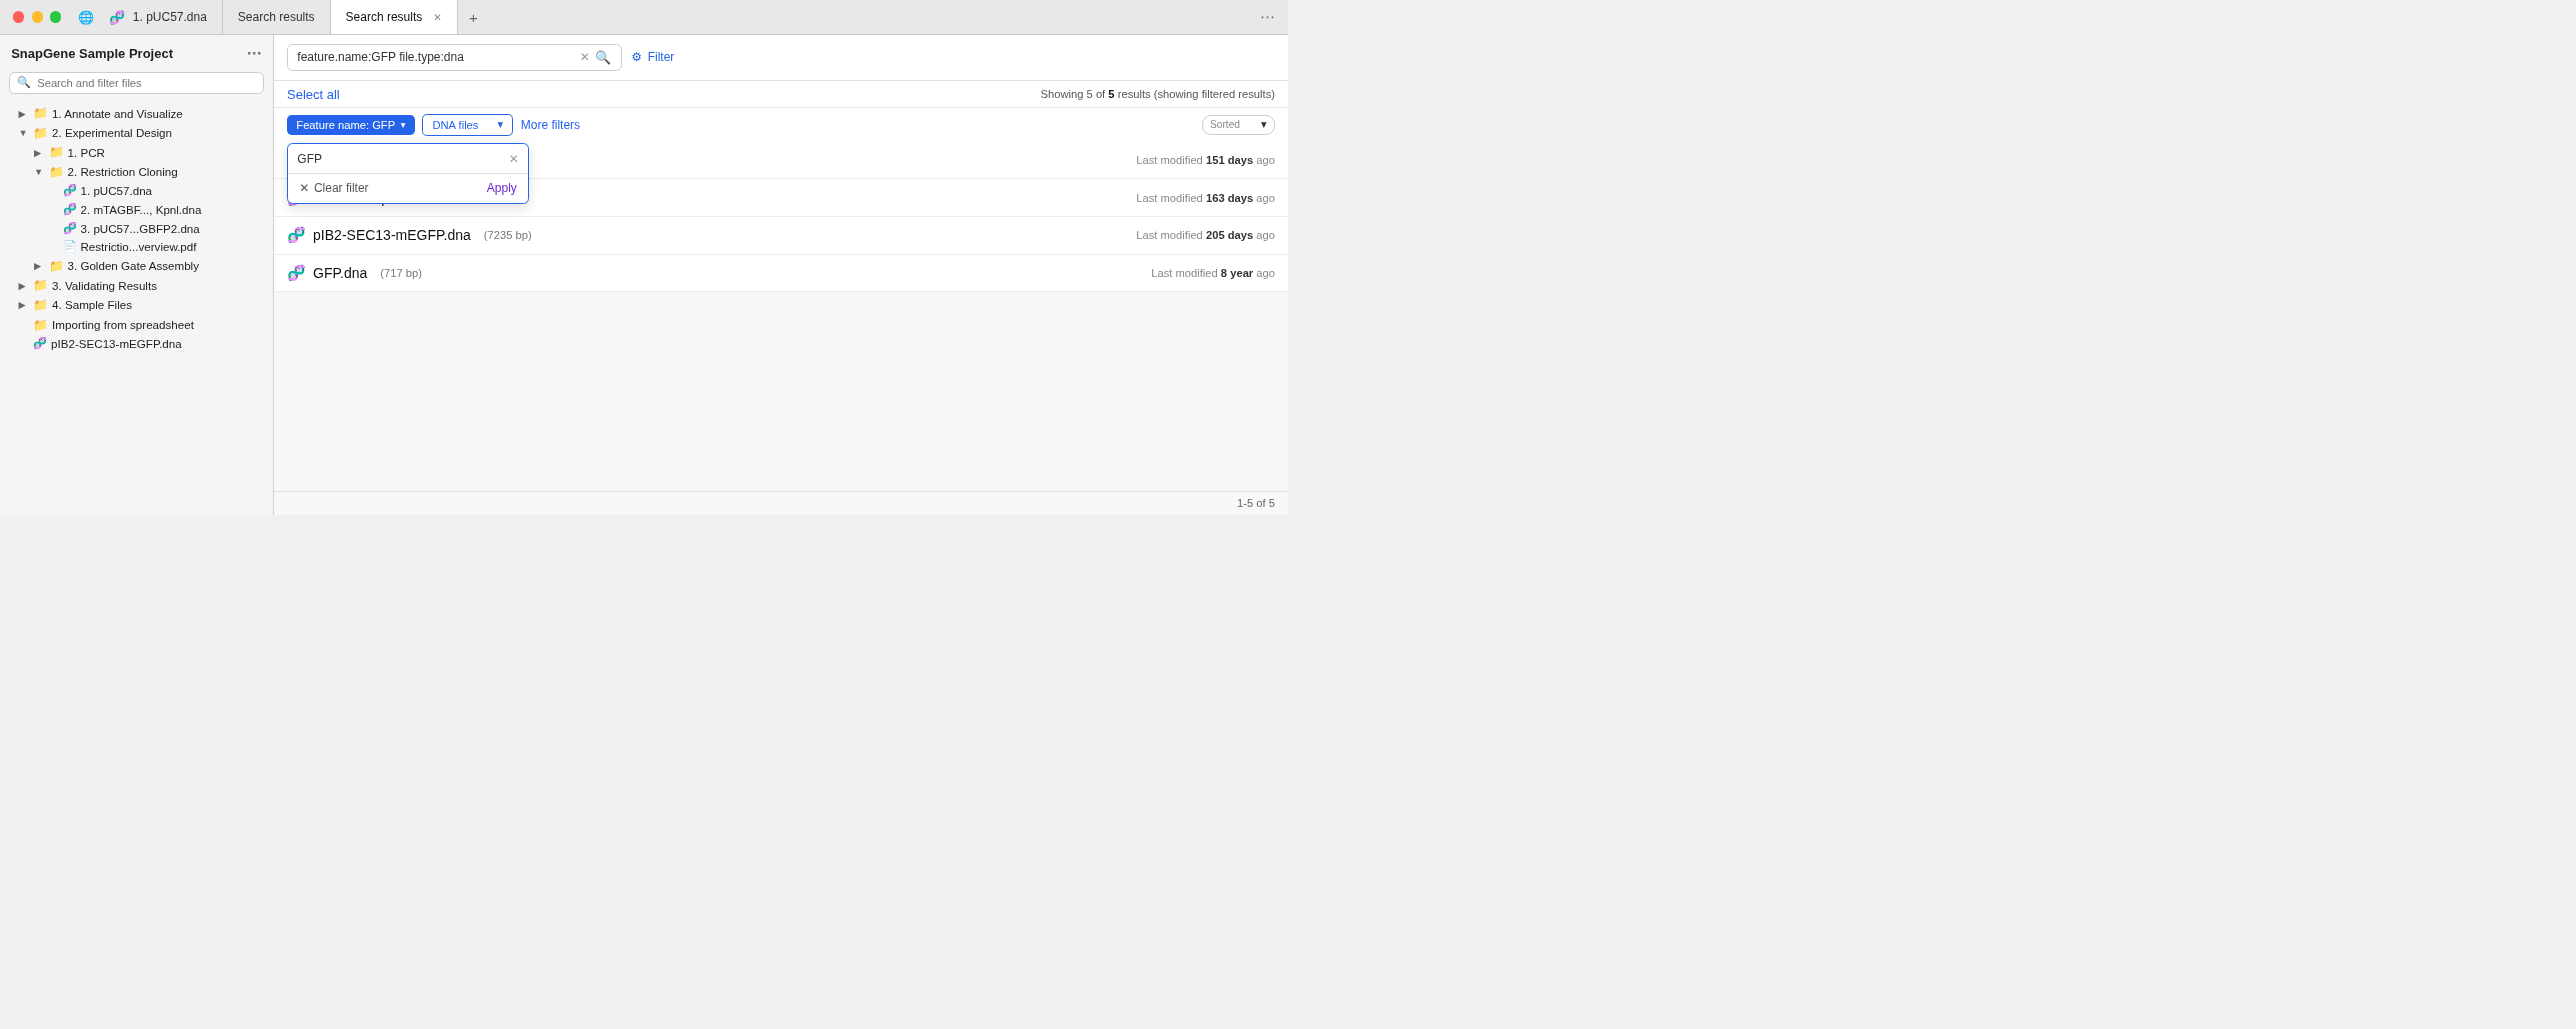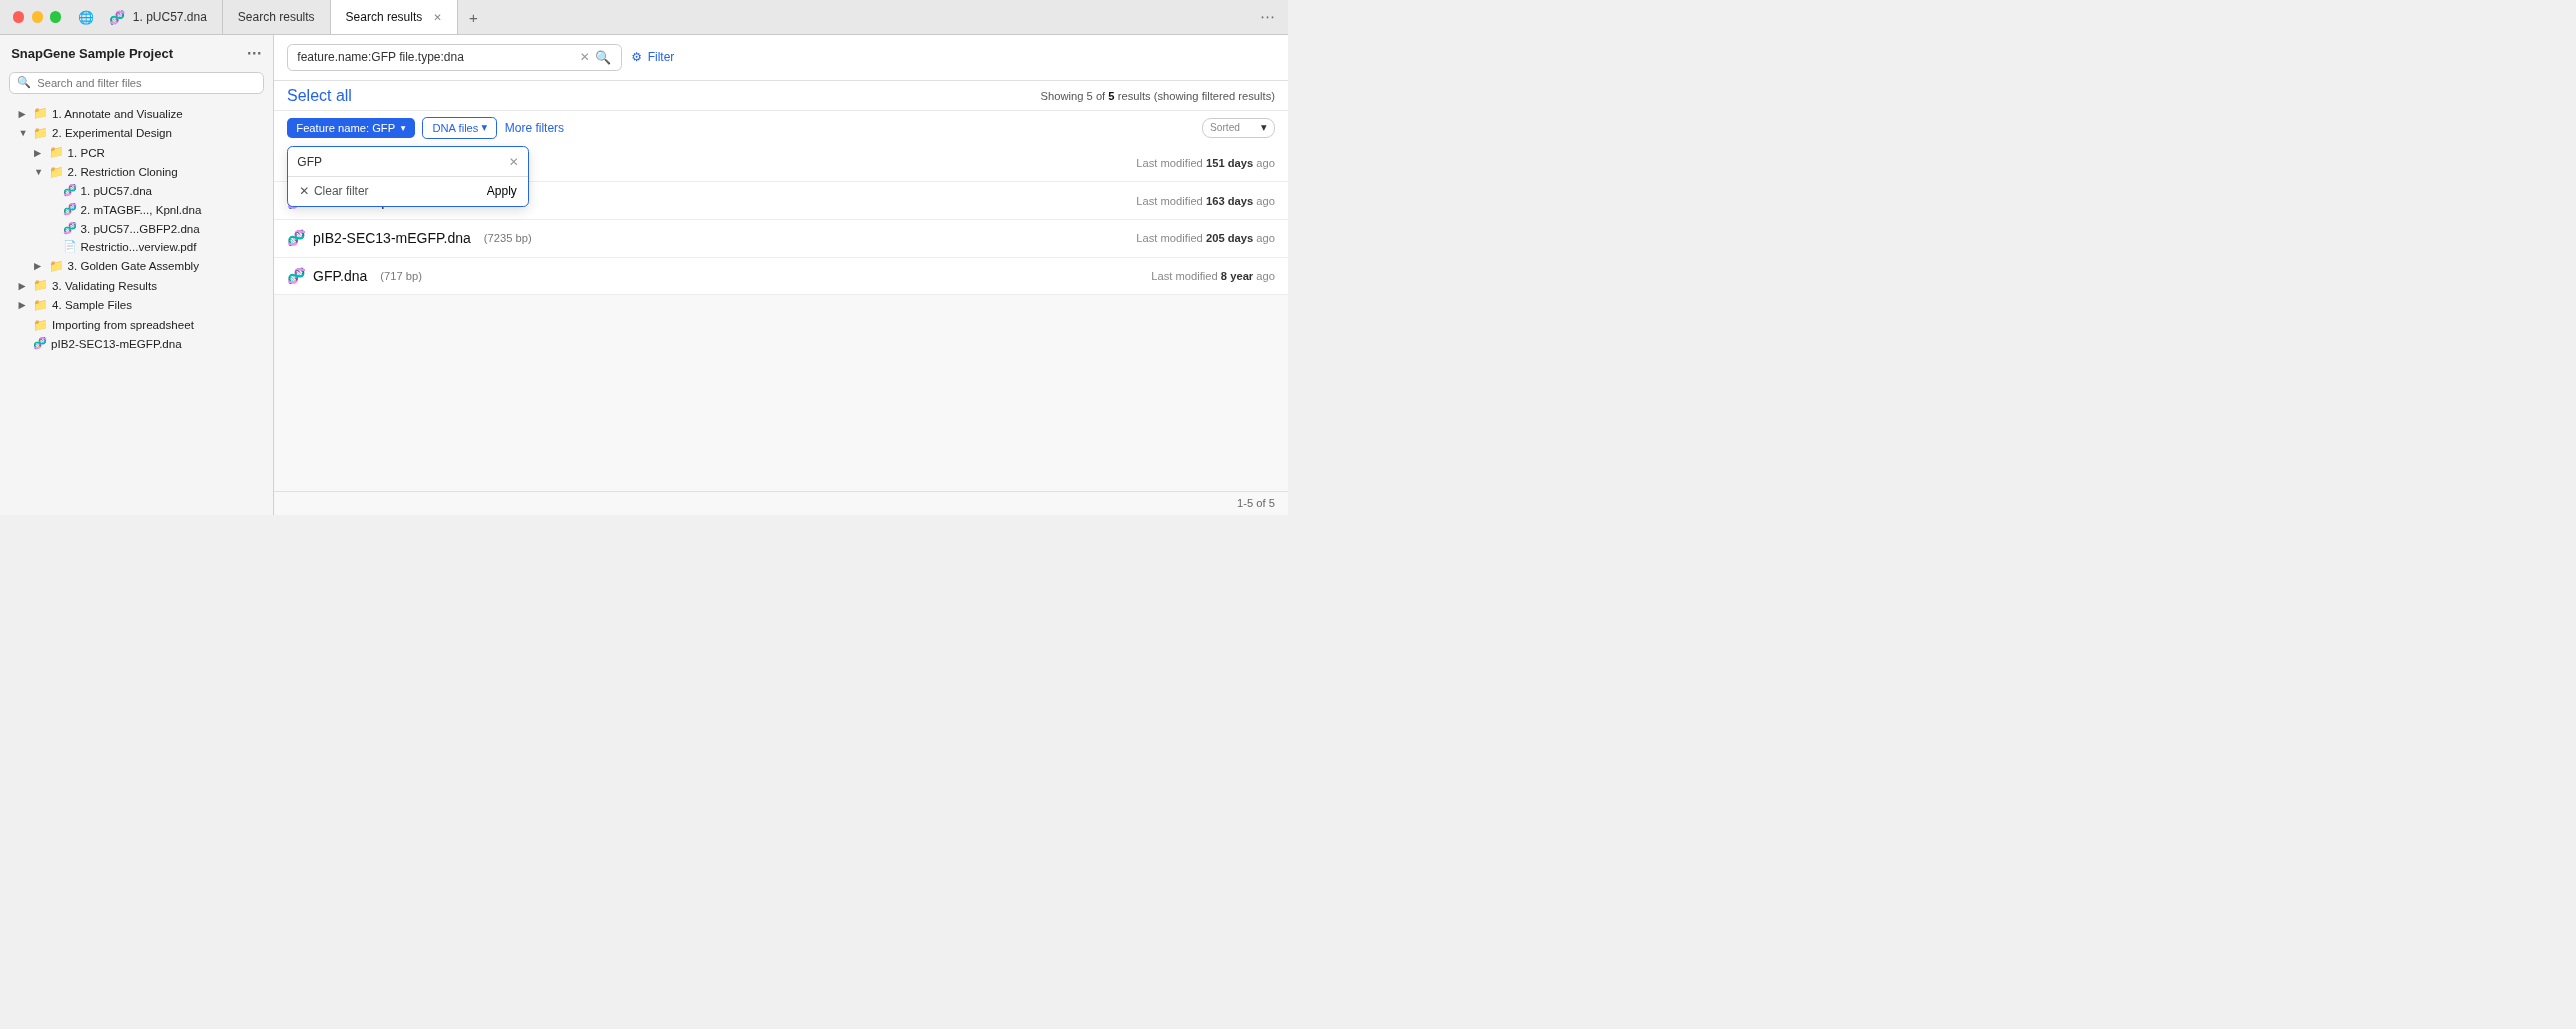--- a/index.html
+++ b/index.html
@@ -206,21 +206,21 @@
     .toolbar {
       display: flex;
       align-items: center;
       padding: 5.6px 13px;
       gap: 9.3px;
       border-bottom: 0.9px solid #e8e8e8;
     }
     .select-all-btn {
       color: #2563eb;
       cursor: pointer;
-      font-size: 16px;
+      font-size: 13px;
       font-weight: 500;
     }
     .result-count {
       margin-left: auto;
       color: #555;
       font-size: 11.2px;
     }
     .result-count strong { color: #111; }
 
     
@@ -247,21 +247,21 @@
     .filter-pill-outline {
       display: flex;
       align-items: center;
       background: white;
       border: 1.4px solid #2563eb;
       color: #2563eb;
       border-radius: 4.7px;
       padding: 3.7px 9.3px;
       font-size: 11.2px;
       font-weight: 500;
-      gap: 3px;
+      gap: 19px;
       cursor: pointer;
     }
     .more-filters {
       color: #2563eb;
       font-size: 12px;
       cursor: pointer;
     }
 
     
     .filter-dropdown {
@@ -303,21 +303,21 @@
     }
     .filter-clear-btn {
       display: flex;
       align-items: center;
       gap: 4.7px;
       color: #555;
       cursor: pointer;
       font-size: 12px;
     }
     .filter-apply-btn {
-      color: #000000;
+      color: #6d28d9;
       font-size: 12px;
       font-weight: 500;
       cursor: pointer;
     }
 
     
     .results-list {
       flex: 1;
       overflow-y: auto;
       background: #f8f8f8;

